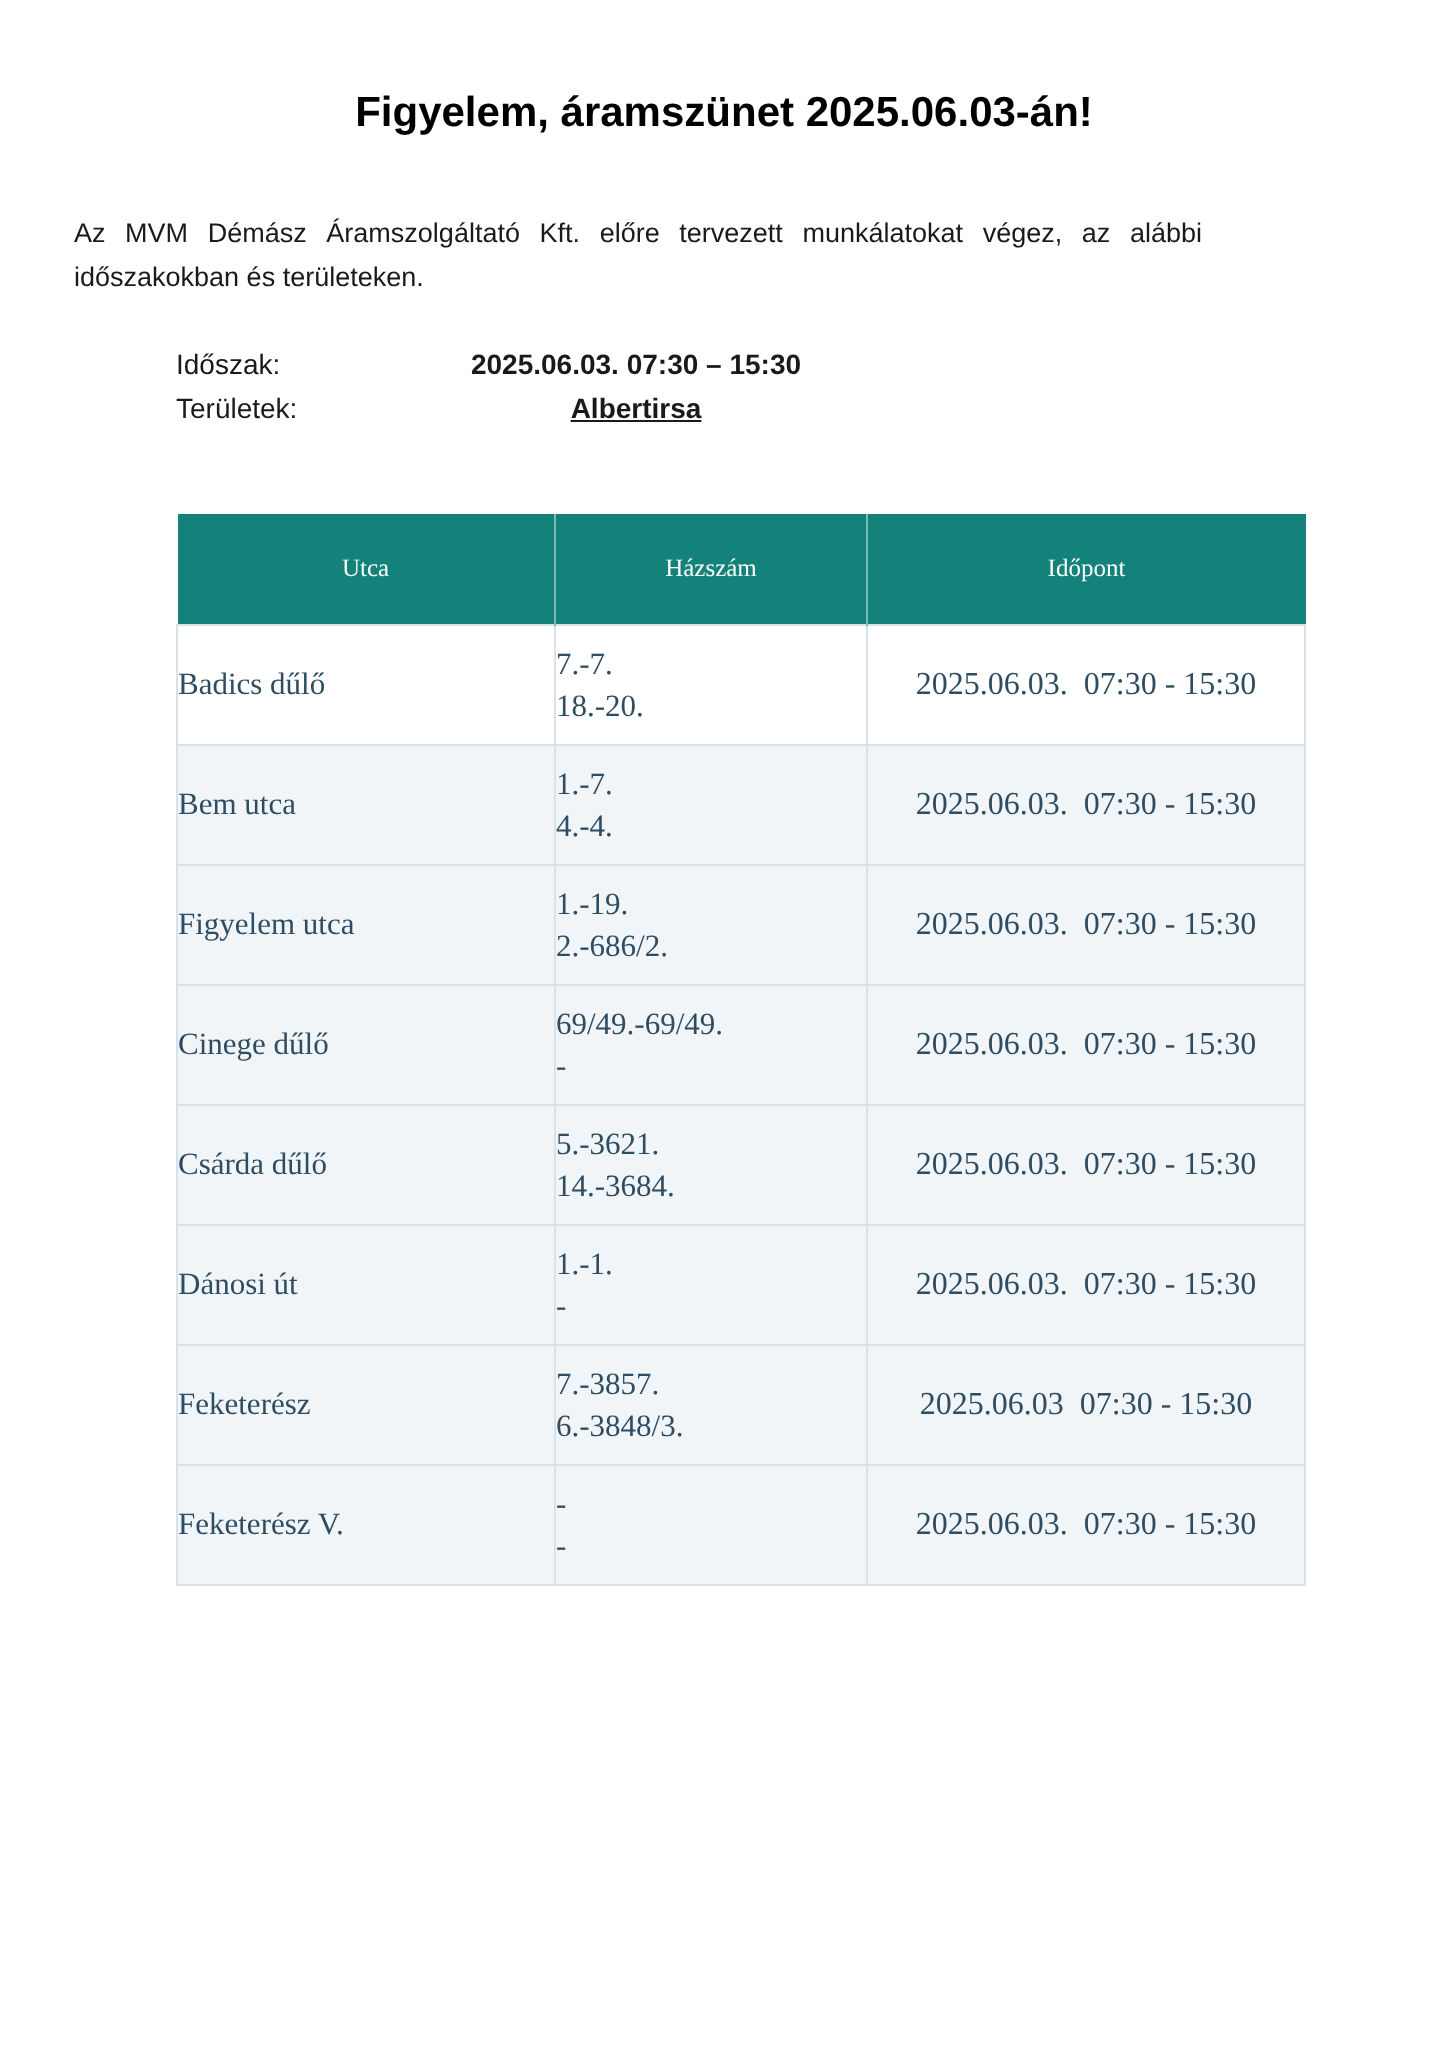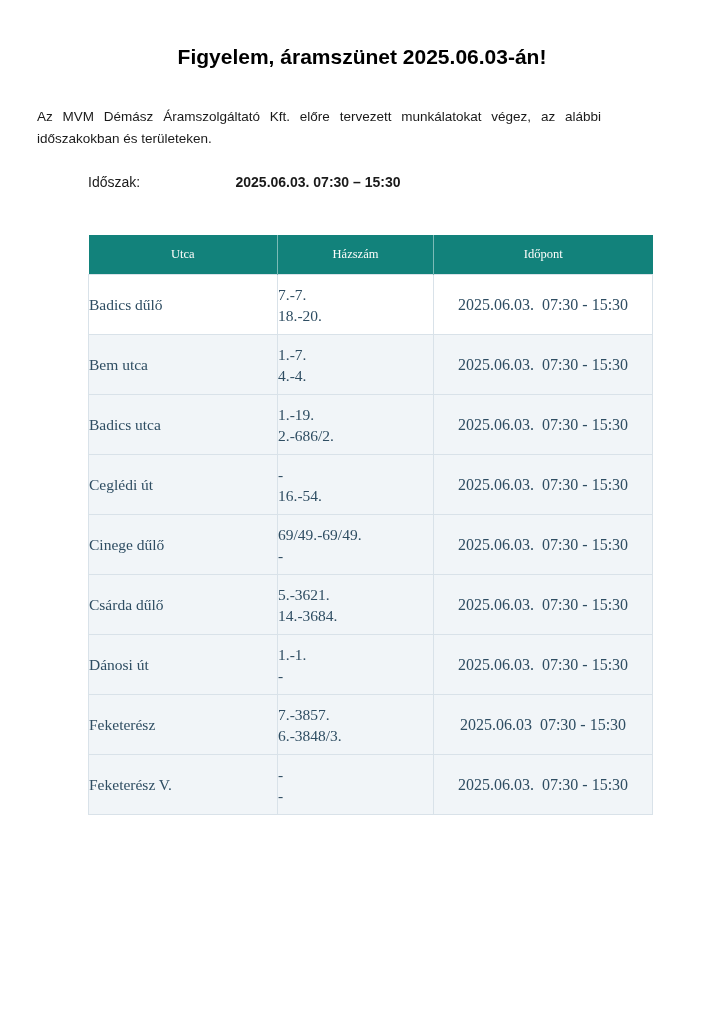--- a/index.html
+++ b/index.html
@@ -56,21 +56,21 @@
   table.outage-table {
     margin: 42px 0 0 88px;
     width: 564px;
     border-collapse: collapse;
     table-layout: fixed;
   }
   .outage-table col.c1 { width: 189px; }
   .outage-table col.c2 { width: 156px; }
   .outage-table col.c3 { width: 219px; }
   .outage-table thead th {
-    height: 39px;
+    height: 55px;
     background: var(--header-bg);
     color: var(--header-text);
     font-family: "Liberation Serif", serif;
     font-weight: normal;
     font-size: 12.5px;
     text-align: center;
     vertical-align: middle;
     padding: 0;
   }
   .outage-table thead th + th { border-left: 1px solid rgba(255,255,255,0.45); }
@@ -94,20 +94,24 @@
 <div class="page">
 
   <h1 class="title">Figyelem, áramszünet 2025.06.03-án!</h1>
 
   <p class="intro">Az MVM Démász Áramszolgáltató Kft. előre tervezett munkálatokat végez, az alábbi időszakokban és területeken.</p>
 
   <div class="info-block">
     <div class="info-row">
       <span class="info-label">Időszak:</span>
       <span class="info-value">2025.06.03. 07:30 – 15:30</span>
+    </div>
+    <div class="info-row">
+      <span class="info-label">Területek:</span>
+      <span class="info-value underlined">Albertirsa</span>
     </div>
   </div>
 
   <table class="outage-table">
     <colgroup>
         <col class="c1">
         <col class="c2">
         <col class="c3">
       </colgroup>
     <thead>
@@ -130,36 +134,28 @@
   <tr>
     <td class="cell-street">Bem utca</td>
     <td class="cell-numbers">
       <div class="num-line">1.-7.</div>
       <div class="num-line">4.-4.</div>
     </td>
     <td class="cell-time">2025.06.03.  07:30 - 15:30</td>
   </tr>
 
   <tr>
-    <td class="cell-street">Badics utca</td>
+    <td class="cell-street">Figyelem utca</td>
     <td class="cell-numbers">
       <div class="num-line">1.-19.</div>
       <div class="num-line">2.-686/2.</div>
     </td>
     <td class="cell-time">2025.06.03.  07:30 - 15:30</td>
   </tr>
 
-  <tr>
-    <td class="cell-street">Ceglédi út</td>
-    <td class="cell-numbers">
-      <div class="num-line">-</div>
-      <div class="num-line">16.-54.</div>
-    </td>
-    <td class="cell-time">2025.06.03.  07:30 - 15:30</td>
-  </tr>
 
   <tr>
     <td class="cell-street">Cinege dűlő</td>
     <td class="cell-numbers">
       <div class="num-line">69/49.-69/49.</div>
       <div class="num-line">-</div>
     </td>
     <td class="cell-time">2025.06.03.  07:30 - 15:30</td>
   </tr>
 

